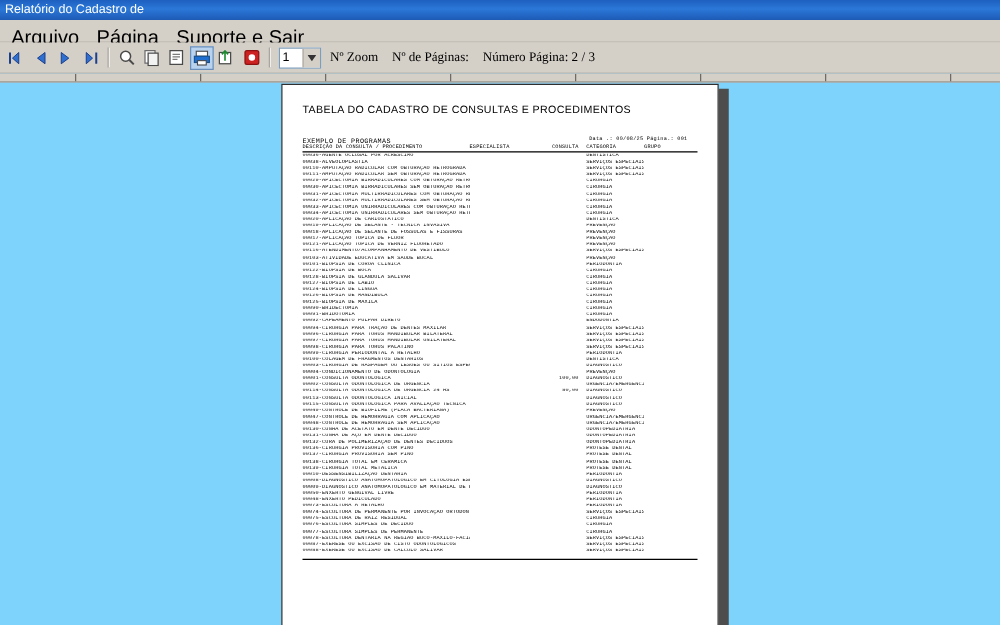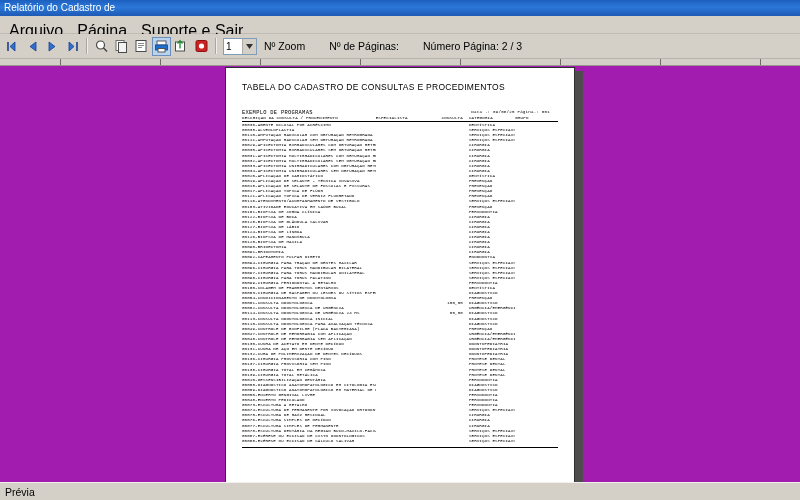--- a/index.html
+++ b/index.html
@@ -103,27 +103,28 @@
     height: 15px;
     background: #d4d0c8;
     border-left: 1px solid #b0aca4;
     display: flex;
     align-items: center;
     justify-content: center;
   }
   .tb-label {
     font-size: 10.5px;
     margin-left: 6px;
-    margin-right: 17px;
+    margin-right: 4px;
     white-space: nowrap;
+    font-family: Liberation Serif, serif;
   }
   
   .preview-area {
     flex: 1 1 auto;
-    background: #a21caf;
+    background: #7dd3fc;
     position: relative;
     overflow: hidden;
   }
   .ruler-top {
     position: absolute;
     top: 0;
     left: 0;
     right: 0;
     height: 6px;
     background: #d4d0c8;
@@ -802,16 +803,13 @@
                 <span class="c-gru"></span>
               </div>
             </div>
 
           <div class="page-bottom-rule"></div>
         </div>
       </div>
     </div>
   </div>
 
-  <div class="statusbar">
-    <span>Prévia</span>
-  </div>
 </div>
 
 </body></html>

